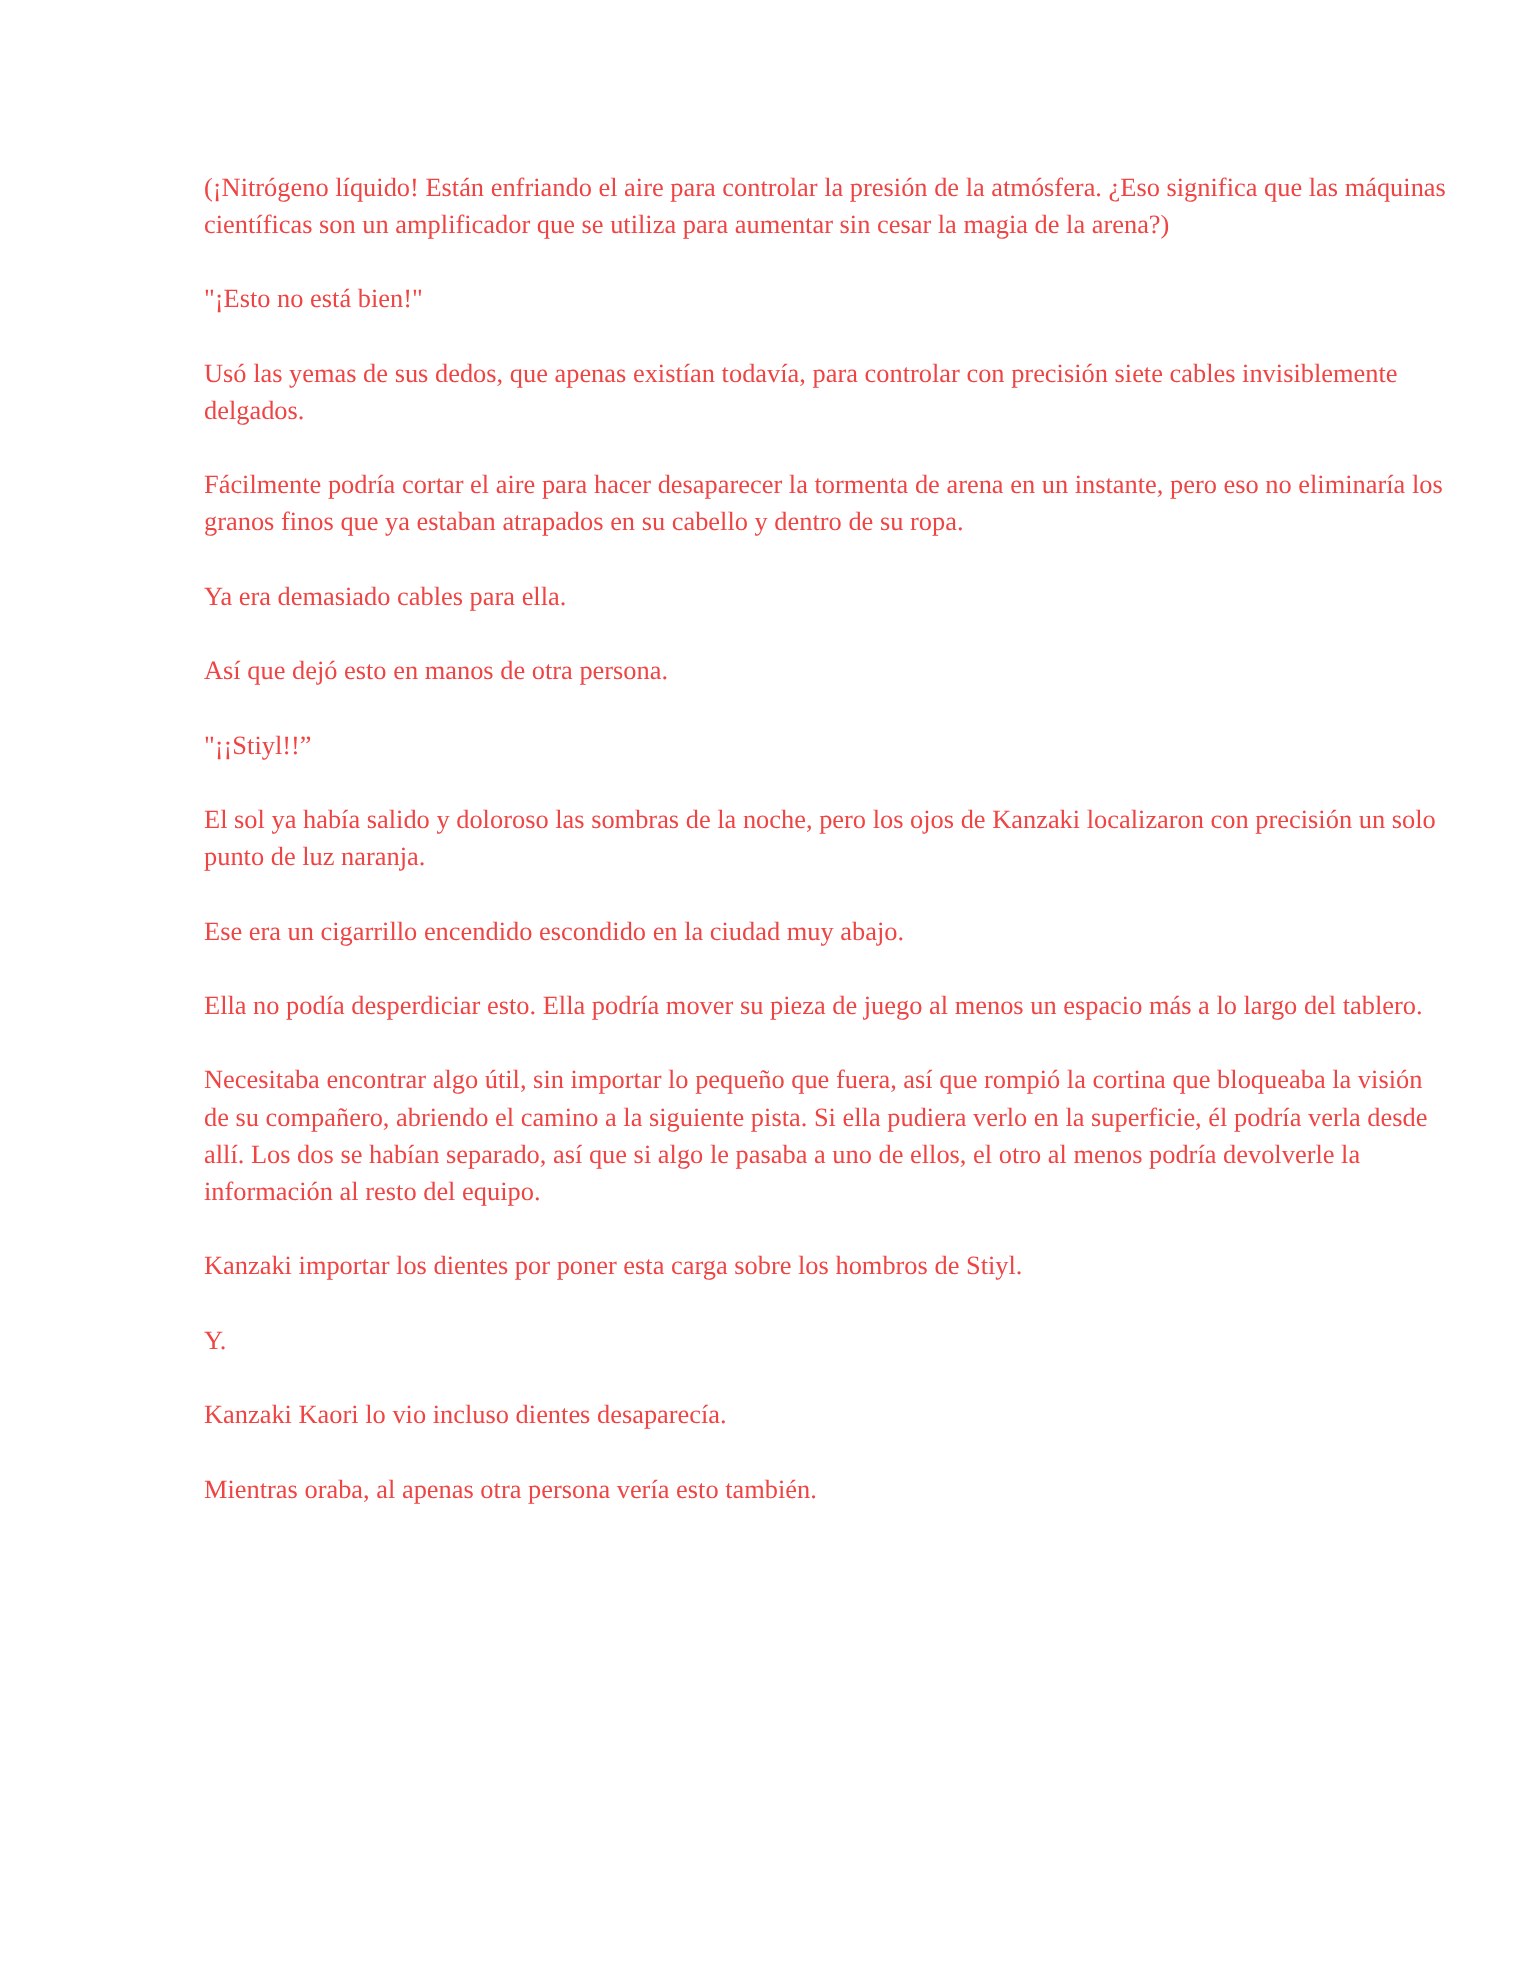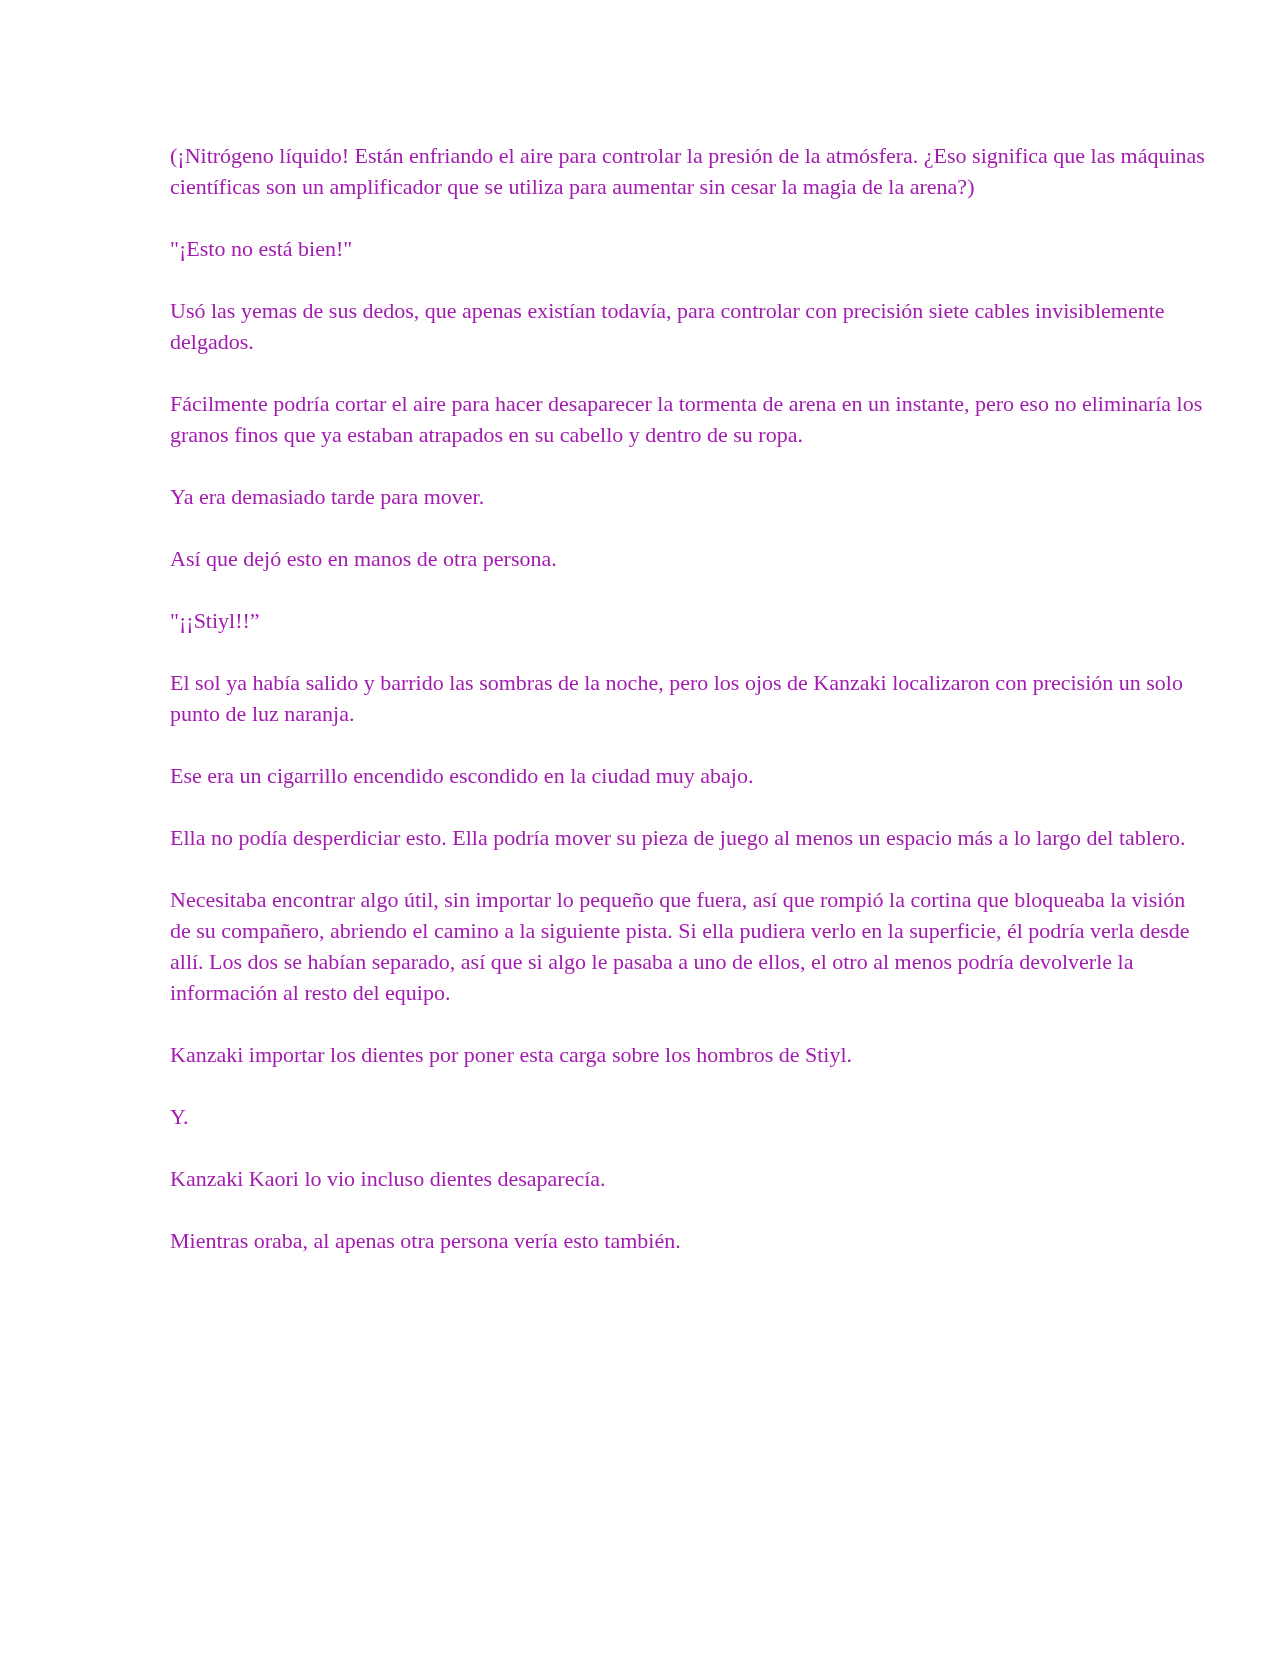--- a/index.html
+++ b/index.html
@@ -8,44 +8,44 @@
     background: #ffffff;
   }
   .page {
     width: 1280px;
     height: 1656px;
     margin: 0 auto;
     background: #ffffff;
     box-sizing: border-box;
     padding: 140px 72px 120px 170px;
     font-family: "Liberation Serif", "DejaVu Serif", serif;
-    color: #a21caf;
+    color: #ef4444;
     overflow: hidden;
   }
   .page p {
     margin: 0 0 31px 0;
     font-size: 22px;
     line-height: 31px;
     font-weight: 400;
     text-align: left;
     word-spacing: normal;
   }
 </style>
 </head>
 <body>
 
 <div class="page">
   <p>(¡Nitrógeno líquido! Están enfriando el aire para controlar la presión de la atmósfera. ¿Eso significa que las máquinas científicas son un amplificador que se utiliza para aumentar sin cesar la magia de la arena?)</p>
   <p>"¡Esto no está bien!"</p>
   <p>Usó las yemas de sus dedos, que apenas existían todavía, para controlar con precisión siete cables invisiblemente delgados.</p>
   <p>Fácilmente podría cortar el aire para hacer desaparecer la tormenta de arena en un instante, pero eso no eliminaría los granos finos que ya estaban atrapados en su cabello y dentro de su ropa.</p>
-  <p>Ya era demasiado tarde para mover.</p>
+  <p>Ya era demasiado cables para ella.</p>
   <p>Así que dejó esto en manos de otra persona.</p>
   <p>"¡¡Stiyl!!”</p>
-  <p>El sol ya había salido y barrido las sombras de la noche, pero los ojos de Kanzaki localizaron con precisión un solo punto de luz naranja.</p>
+  <p>El sol ya había salido y doloroso las sombras de la noche, pero los ojos de Kanzaki localizaron con precisión un solo punto de luz naranja.</p>
   <p>Ese era un cigarrillo encendido escondido en la ciudad muy abajo.</p>
   <p>Ella no podía desperdiciar esto. Ella podría mover su pieza de juego al menos un espacio más a lo largo del tablero.</p>
   <p>Necesitaba encontrar algo útil, sin importar lo pequeño que fuera, así que rompió la cortina que bloqueaba la visión de su compañero, abriendo el camino a la siguiente pista. Si ella pudiera verlo en la superficie, él podría verla desde allí. Los dos se habían separado, así que si algo le pasaba a uno de ellos, el otro al menos podría devolverle la información al resto del equipo.</p>
   <p>Kanzaki importar los dientes por poner esta carga sobre los hombros de Stiyl.</p>
   <p>Y.</p>
   <p>Kanzaki Kaori lo vio incluso dientes desaparecía.</p>
   <p>Mientras oraba, al apenas otra persona vería esto también.</p>
 </div>
 
 </body></html>

